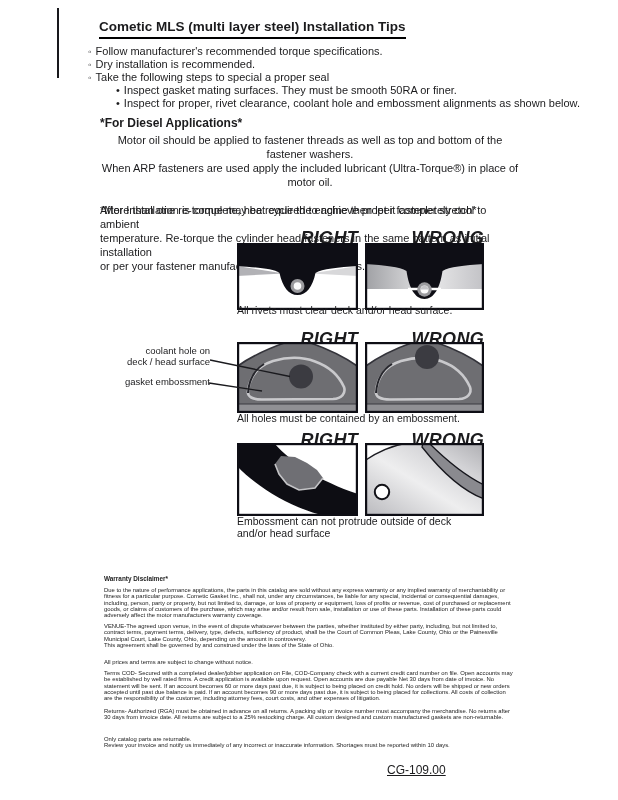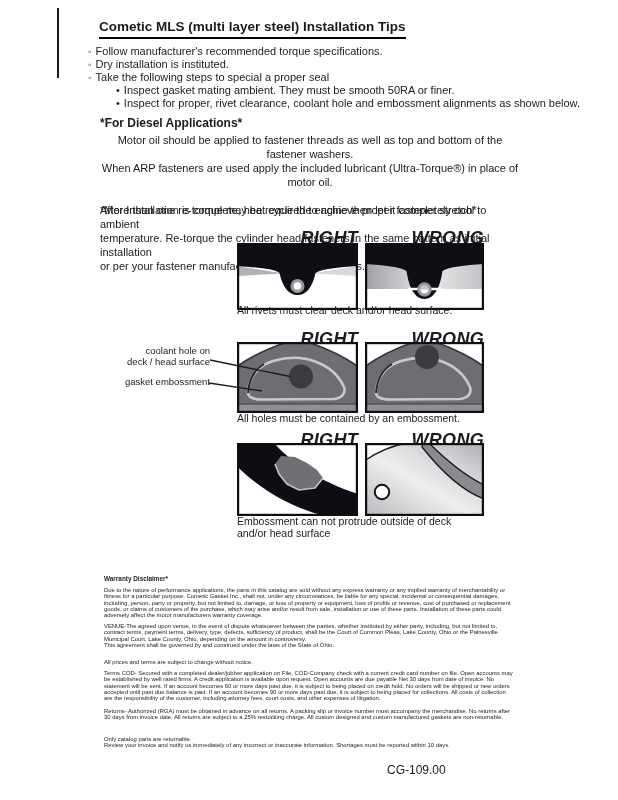--- a/index.html
+++ b/index.html
@@ -12,48 +12,48 @@
   .bullet .m{font-size:10px;line-height:13px;}
   .sub{left:116px;}
   .sub .m{font-size:11px;}
   .h2{font-size:12px;font-weight:bold;}
   .txt{font-size:11px;line-height:14px;white-space:pre-line;}
   .rw{font-size:18px;font-weight:bold;letter-spacing:.3px;text-align:right;font-style:italic;}
   .cap{font-size:10.5px;line-height:11.5px;white-space:pre-line;}
   .ann{font-size:9.5px;line-height:10.5px;text-align:right;white-space:pre-line;}
   .tiny{font-size:5.9px;line-height:6.35px;white-space:pre-line;color:#222;width:410px;}
   .tinyhead{font-size:6.4px;font-weight:bold;color:#222;}
-  .footer{font-size:12px;}
+  .footer{font-size:12px;text-decoration:underline;}
   .scanline{position:absolute;left:57px;top:8px;width:2px;height:70px;background:#18181c;}
   svg{display:block;}
 </style>
 </head>
 <body>
 
 <div class="page">
 
   <div class="scanline"></div>
 
   <div class="abs title" style="left:99px;top:19px;">Cometic MLS (multi layer steel) Installation Tips</div>
 
   <div class="bullet" style="top:45px;">
     <span class="m">◦</span>
     <span>Follow manufacturer's recommended torque specifications.</span>
   </div>
   <div class="bullet" style="top:58px;">
     <span class="m">◦</span>
-    <span>Dry installation is instituted.</span>
+    <span>Dry installation is recommended.</span>
   </div>
   <div class="bullet" style="top:71px;">
     <span class="m">◦</span>
     <span>Take the following steps to special a proper seal</span>
   </div>
   <div class="bullet sub" style="top:84px;">
     <span class="m">•</span>
-    <span>Inspect gasket mating ambient.  They must be smooth 50RA or finer.</span>
+    <span>Inspect gasket mating surfaces.  They must be smooth 50RA or finer.</span>
   </div>
   <div class="bullet sub" style="top:97px;">
     <span class="m">•</span>
     <span>Inspect for proper, rivet clearance, coolant hole and embossment alignments as shown below.</span>
   </div>
 
   <div class="abs h2" style="left:100px;top:116px;">*For Diesel Applications*</div>
   <div class="abs txt" style="left:100px;top:133px;width:420px;text-align:center;">Motor oil should be applied to fastener threads as well as top and bottom of the fastener washers.
 When ARP fasteners are used apply the included lubricant (Ultra-Torque®) in place of motor oil.</div>
   <div class="abs txt" style="left:100px;top:163px;width:420px;margin-top:40px;">After Installation is complete, heat cycle the engine then let it completely cool to ambient

